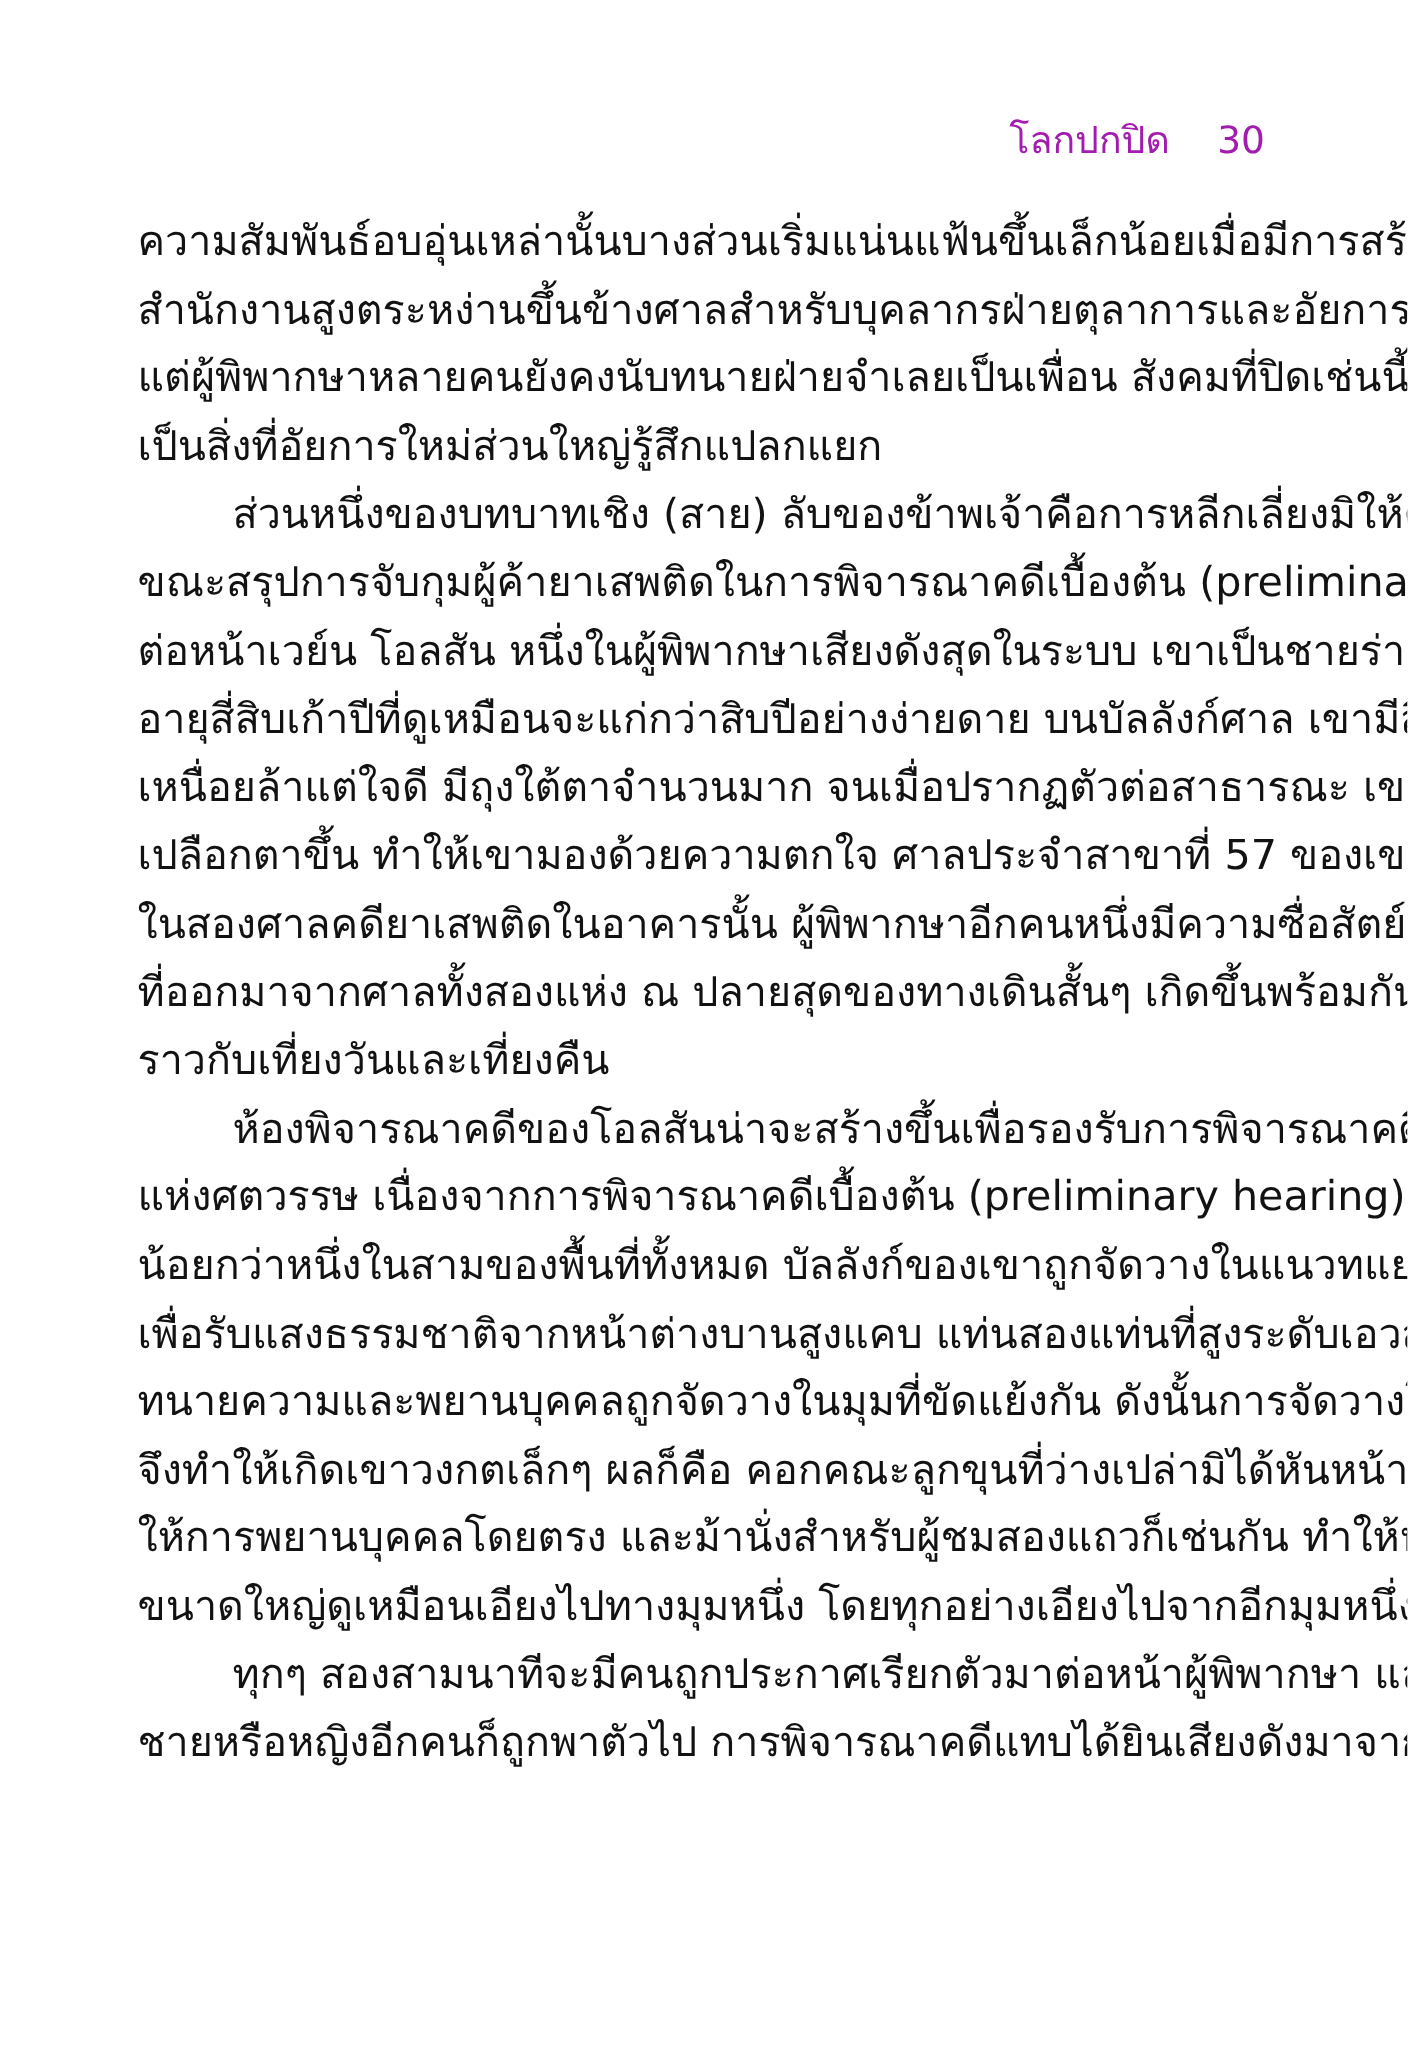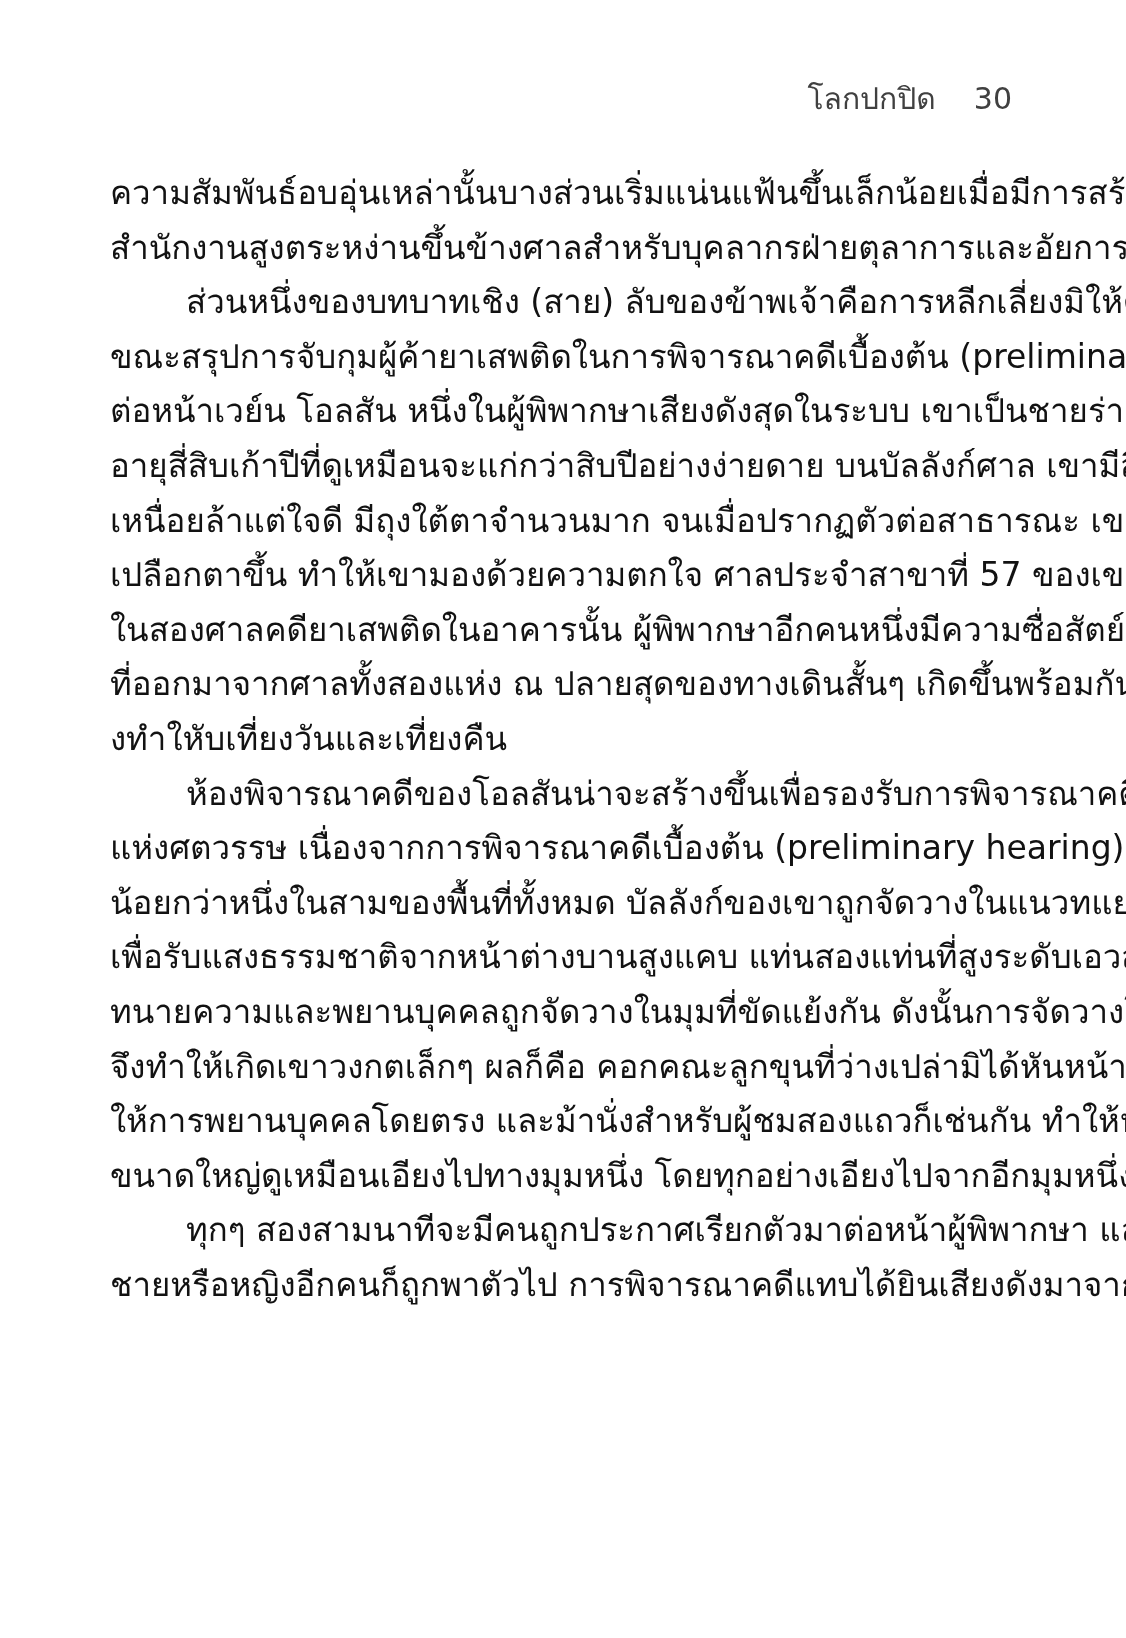--- a/index.html
+++ b/index.html
@@ -11,28 +11,28 @@
     position: relative;
     width: 1126px;
     height: 1638px;
     background: #ffffff;
     overflow: hidden;
     font-family: "DejaVu Sans", "Liberation Sans", sans-serif;
     color: #161616;
   }
   .running-head {
     position: absolute;
-    top: 82px;
+    top: 96px;
     right: 114px;
     display: flex;
     align-items: baseline;
     gap: 38px;
     font-size: 30px;
     line-height: 34px;
-    color: #404040;
+    color: #a21caf;
   }
   .body-text {
     position: absolute;
     top: 166px;
     left: 110px;
     width: 905px;
     font-size: 33px;
     line-height: 54.6px;
     color: #121212;
   }
@@ -55,31 +55,33 @@
 
   <div class="running-head">
     <span>โลกปกปิด</span>
     <span>30</span>
   </div>
 
   <div class="body-text">
       <div class="para">
         <div class="line">ความสัมพันธ์อบอุ่นเหล่านั้นบางส่วนเริ่มแน่นแฟ้นขึ้นเล็กน้อยเมื่อมีการสร้างอาคาร</div>
         <div class="line">สำนักงานสูงตระหง่านขึ้นข้างศาลสำหรับบุคลากรฝ่ายตุลาการและอัยการของรัฐ</div>
+        <div class="line">แต่ผู้พิพากษาหลายคนยังคงนับทนายฝ่ายจำเลยเป็นเพื่อน สังคมที่ปิดเช่นนี้</div>
+        <div class="line">เป็นสิ่งที่อัยการใหม่ส่วนใหญ่รู้สึกแปลกแยก</div>
       </div>
       <div class="para">
         <div class="line indent">ส่วนหนึ่งของบทบาทเชิง (สาย) ลับของข้าพเจ้าคือการหลีกเลี่ยงมิให้ดูอึดอัด</div>
         <div class="line">ขณะสรุปการจับกุมผู้ค้ายาเสพติดในการพิจารณาคดีเบื้องต้น (preliminary hearing)</div>
         <div class="line">ต่อหน้าเวย์น โอลสัน หนึ่งในผู้พิพากษาเสียงดังสุดในระบบ เขาเป็นชายร่างใหญ่</div>
         <div class="line">อายุสี่สิบเก้าปีที่ดูเหมือนจะแก่กว่าสิบปีอย่างง่ายดาย บนบัลลังก์ศาล เขามีสีหน้า</div>
         <div class="line">เหนื่อยล้าแต่ใจดี มีถุงใต้ตาจำนวนมาก จนเมื่อปรากฏตัวต่อสาธารณะ เขามักยก</div>
         <div class="line">เปลือกตาขึ้น ทำให้เขามองด้วยความตกใจ ศาลประจำสาขาที่ 57 ของเขาเป็นหนึ่ง</div>
         <div class="line">ในสองศาลคดียาเสพติดในอาคารนั้น ผู้พิพากษาอีกคนหนึ่งมีความซื่อสัตย์ คำตัดสิน</div>
         <div class="line">ที่ออกมาจากศาลทั้งสองแห่ง ณ ปลายสุดของทางเดินสั้นๆ เกิดขึ้นพร้อมกันนั้น</div>
-        <div class="line">งทำใหับเที่ยงวันและเที่ยงคืน</div>
+        <div class="line">ราวกับเที่ยงวันและเที่ยงคืน</div>
       </div>
       <div class="para">
         <div class="line indent">ห้องพิจารณาคดีของโอลสันน่าจะสร้างขึ้นเพื่อรองรับการพิจารณาคดี</div>
         <div class="line">แห่งศตวรรษ เนื่องจากการพิจารณาคดีเบื้องต้น (preliminary hearing) ใช้พื้นที่</div>
         <div class="line">น้อยกว่าหนึ่งในสามของพื้นที่ทั้งหมด บัลลังก์ของเขาถูกจัดวางในแนวทแยงมุม</div>
         <div class="line">เพื่อรับแสงธรรมชาติจากหน้าต่างบานสูงแคบ แท่นสองแท่นที่สูงระดับเอวสำหรับ</div>
         <div class="line">ทนายความและพยานบุคคลถูกจัดวางในมุมที่ขัดแย้งกัน ดังนั้นการจัดวางโดยรวม</div>
         <div class="line">จึงทำให้เกิดเขาวงกตเล็กๆ ผลก็คือ คอกคณะลูกขุนที่ว่างเปล่ามิได้หันหน้าเข้าหาแท่น</div>
         <div class="line">ให้การพยานบุคคลโดยตรง และม้านั่งสำหรับผู้ชมสองแถวก็เช่นกัน ทำให้ห้อง 100</div>
         <div class="line">ขนาดใหญ่ดูเหมือนเอียงไปทางมุมหนึ่ง โดยทุกอย่างเอียงไปจากอีกมุมหนึ่ง</div>

